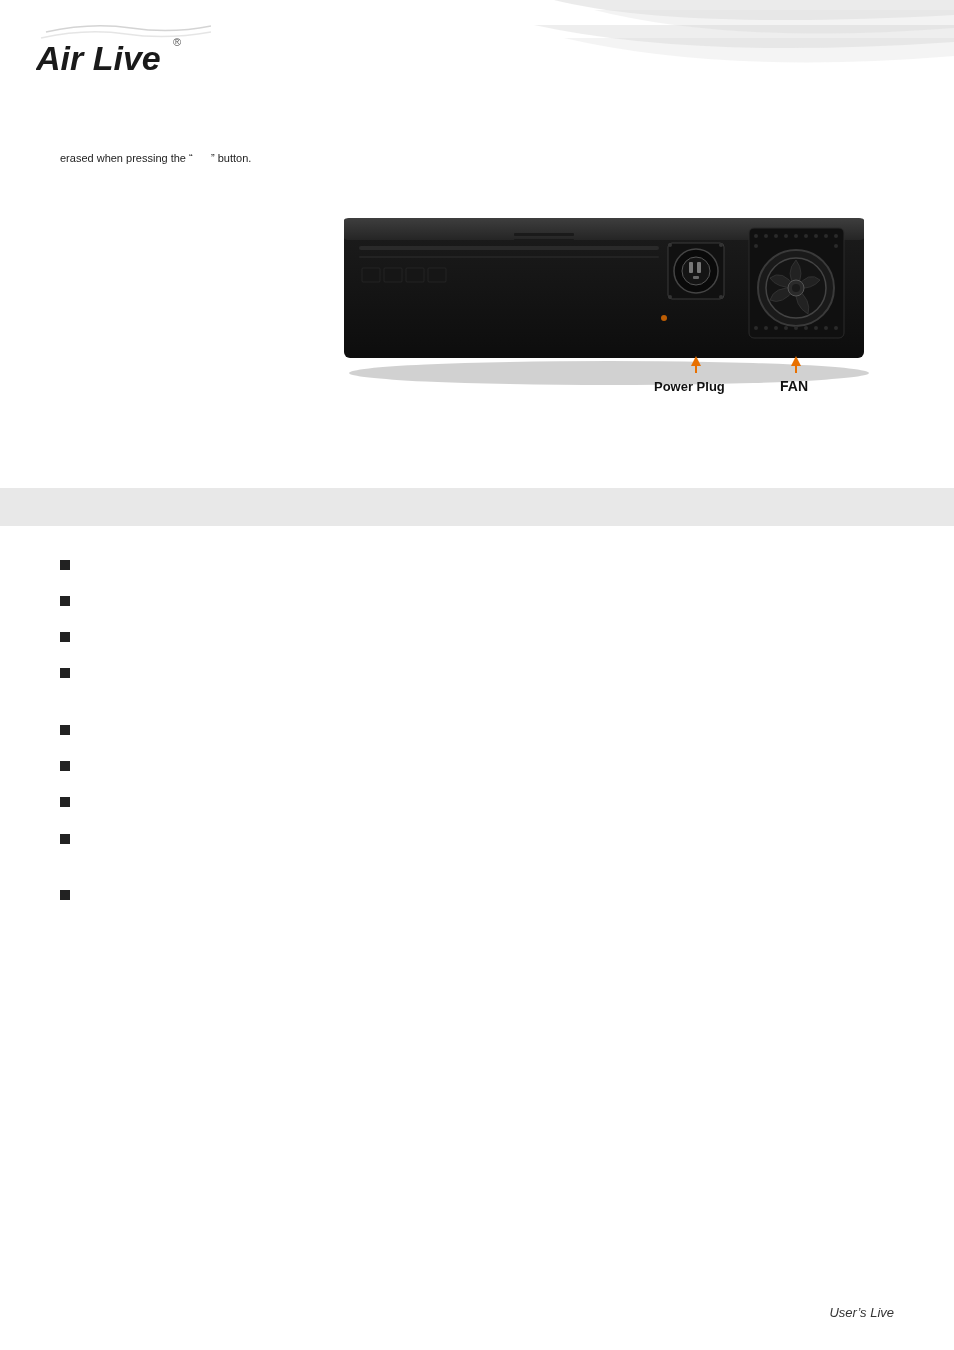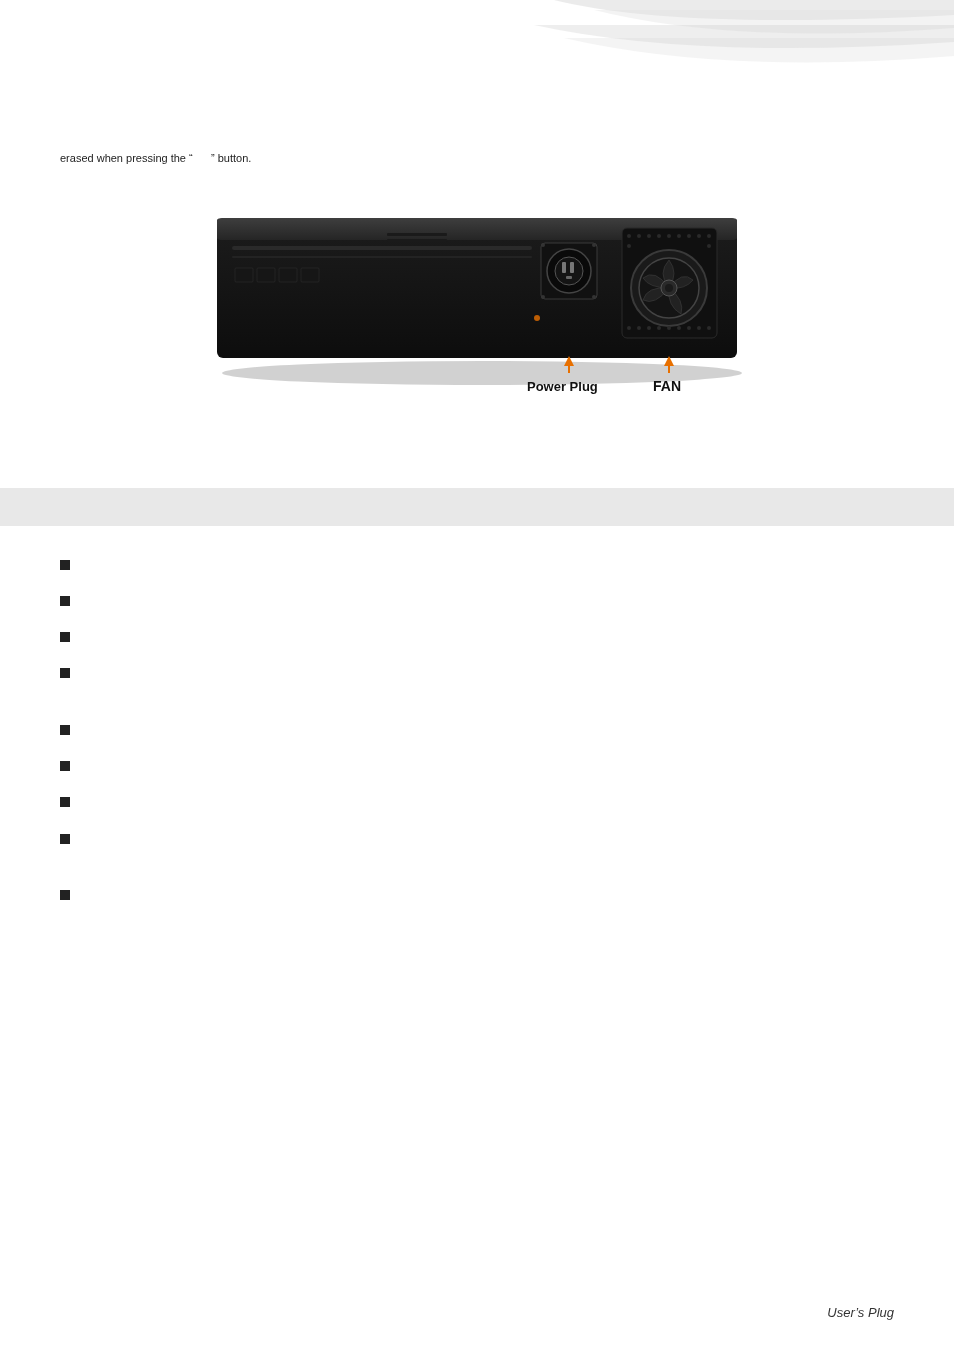--- a/index.html
+++ b/index.html
@@ -49,21 +49,21 @@
       margin-top: 30px;
       margin-bottom: 10px;
       font-size: 11px;
       line-height: 1.6;
     }
 
     
     .device-section {
       display: flex;
       flex-direction: column;
-      align-items: center;
+      align-items: flex-end;
       margin-top: 30px;
       margin-bottom: 10px;
     }
 
     .device-image {
       position: relative;
       width: 580px;
       height: 180px;
     }
 
@@ -110,20 +110,32 @@
       font-style: italic;
       font-size: 13px;
       color: #333;
     }
   </style>
 </head>
 <body>
 
 <div class="header">
 
+  <div class="logo-area">
+    <svg width="175" height="65" viewBox="0 0 175 65">
+
+      <g stroke="#aaa" stroke-width="1.5" fill="none">
+        <path d="M 10 14 Q 55 4 95 10 Q 135 16 175 8" opacity="0.5"></path>
+        <path d="M 5 20 Q 50 10 90 16 Q 130 22 175 14" opacity="0.3"></path>
+      </g>
+
+      <text x="0" y="52" font-family="Arial Black, Arial" font-size="34" font-weight="900" font-style="italic" fill="#1a1a1a">Air Live</text>
+      <text x="137" y="28" font-family="Arial" font-size="11" fill="#555">®</text>
+    </svg>
+  </div>
 
   <div class="header-swoosh">
     <svg width="480" height="95" viewBox="0 0 480 95">
       <path d="M 80 0 Q 200 30 480 15 L 480 0 Z" fill="#d8d8d8" opacity="0.5"></path>
       <path d="M 120 10 Q 260 45 480 28 L 480 10 Z" fill="#e0e0e0" opacity="0.4"></path>
       <path d="M 60 25 Q 220 60 480 42 L 480 25 Z" fill="#c8c8c8" opacity="0.3"></path>
       <path d="M 90 38 Q 250 75 480 56 L 480 38 Z" fill="#d4d4d4" opacity="0.25"></path>
     </svg>
   </div>
 </div>
@@ -290,14 +302,14 @@
   <div style="margin-bottom: 8px;"></div>
 
   <div class="bullet-item">
     <div class="bullet-square"></div>
     <div class="bullet-text">&nbsp;</div>
   </div>
 
 </div>
 
 <div class="footer">
-  <span>User’s Plug</span>
+  <span>User’s Live</span>
 </div>
 
 </body></html>

